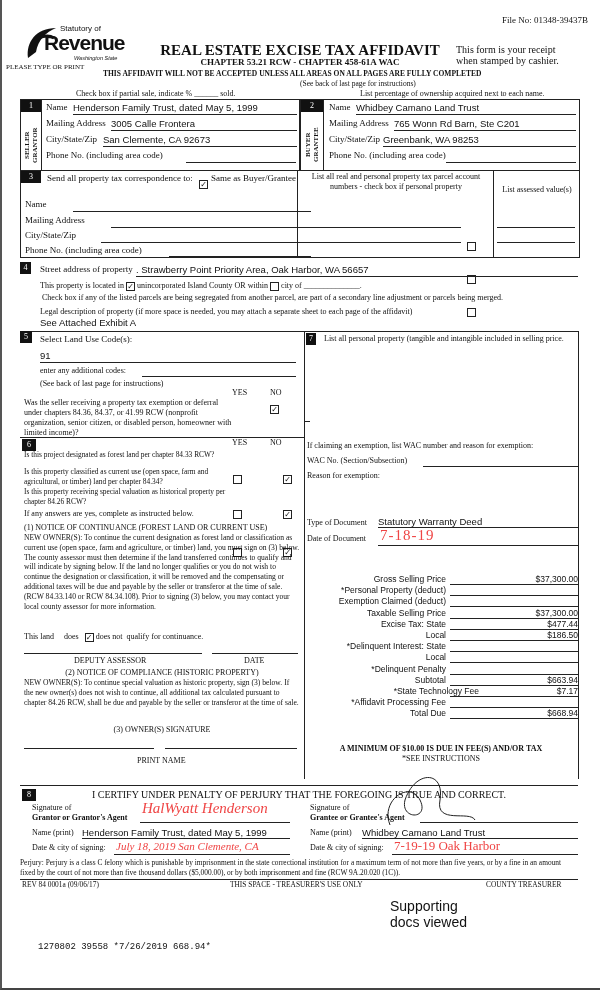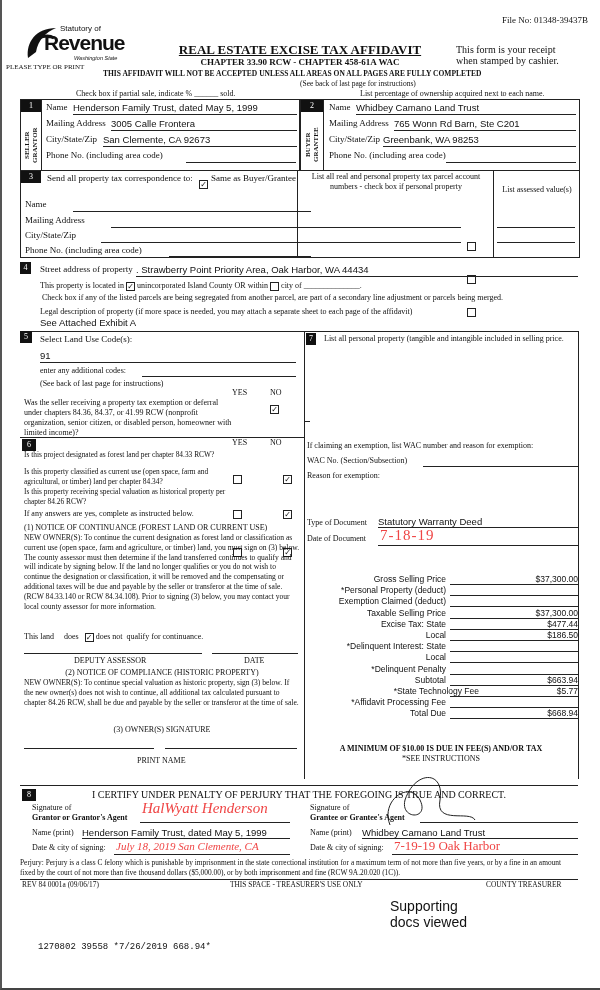--- a/index.html
+++ b/index.html
@@ -37,22 +37,22 @@
   <svg width="40" height="40" viewBox="0 0 40 40" style="position:absolute;left:0;top:0;">
     <path d="M6 36 C4 20 14 6 34 6 C24 10 16 18 14 30 Z" fill="#111"></path>
     <path d="M10 22 C16 14 26 12 32 16" stroke="#111" stroke-width="3" fill="none"></path>
   </svg>
   <div class="abs sans t8" style="left:38px;top:2px;">Statutory of</div>
   <div class="abs sans" style="left:22px;top:9px;font-size:21px;font-weight:bold;letter-spacing:-1px;">Revenue</div>
   <div class="abs sans" style="left:52px;top:33px;font-size:5.5px;font-style:italic;">Washington State</div>
 </div>
 <div class="abs" style="left:6px;top:63px;font-size:7px;">PLEASE TYPE OR PRINT</div>
 
-<div class="abs bold center" style="left:160px;top:42px;width:280px;font-size:13px;text-decoration:underline;">REAL ESTATE EXCISE TAX AFFIDAVIT</div>
-<div class="abs bold center" style="left:160px;top:57px;width:280px;font-size:9px;">CHAPTER 33.90 RCW - CHAPTER 458-61A WAC</div>
+<div class="abs bold center" style="left:160px;top:42px;width:280px;font-size:15px;">REAL ESTATE EXCISE TAX AFFIDAVIT</div>
+<div class="abs bold center" style="left:160px;top:57px;width:280px;font-size:9px;">CHAPTER 53.21 RCW - CHAPTER 458-61A WAC</div>
 <div class="abs t10" style="left:456px;top:44px;">This form is your receipt</div>
 <div class="abs t10" style="left:456px;top:55px;">when stamped by cashier.</div>
 <div class="abs bold" style="left:103px;top:69px;font-size:7.5px;">THIS AFFIDAVIT WILL NOT BE ACCEPTED UNLESS ALL AREAS ON ALL PAGES ARE FULLY COMPLETED</div>
 <div class="abs" style="left:300px;top:79px;font-size:7.5px;">(See back of last page for instructions)</div>
 <div class="abs t8" style="left:76px;top:89px;">Check box if partial sale, indicate % ______ sold.</div>
 <div class="abs t8" style="left:360px;top:89px;">List percentage of ownership acquired next to each name.</div>
 
 
 <div class="box" style="left:20px;top:99px;width:278px;height:70px;">
   <div class="num-badge" style="left:0;top:0;width:20px;">1</div>
@@ -123,21 +123,21 @@
        <div class="line" style="left:282px;top:86px;width:158px;"></div>
        <span class="abs cb" style="left:446px;top:77px;"></span>
        <div class="abs val" style="left:476px;top:74px;"></div>
        <div class="line" style="left:476px;top:86px;width:78px;"></div></div>
     </div>
 </div>
 
 
 <div class="num-badge" style="left:20px;top:262px;width:11px;">4</div>
 <div class="abs t9" style="left:40px;top:264px;">Street address of property</div>
-<div class="abs val" style="left:136px;top:264px;">. Strawberry Point Priority Area, Oak Harbor, WA 44434</div>
+<div class="abs val" style="left:136px;top:264px;">. Strawberry Point Priority Area, Oak Harbor, WA 56657</div>
 <div class="line" style="left:136px;top:276px;width:442px;"></div>
 <div class="abs t8" style="left:40px;top:281px;">
   <span>This property is located in</span>
   <span class="cb"><span id="cb-uninc">✓</span></span>
   <span>unincorporated Island County OR within</span>
   <span class="cb"><span id="cb-city"></span></span>
   <span>city of ______________.</span>
 </div>
 <div class="abs t8" style="left:42px;top:293px;">Check box if any of the listed parcels are being segregated from another parcel, are part of a secondary line adjustment or parcels being merged.</div>
 <div class="abs t8" style="left:40px;top:307px;">Legal description of property (if more space is needed, you may attach a separate sheet to each page of the affidavit)</div>
@@ -256,21 +256,21 @@
        <div class="abs sans right" style="left:450px;top:664px;width:128px;font-size:8.5px;"></div>
        <div class="line" style="left:450px;top:674px;width:128px;"></div>
     </div>
     <div>
       <div class="abs sans right" style="left:306px;top:675px;width:140px;font-size:8.5px;">Subtotal</div>
        <div class="abs sans right" style="left:450px;top:675px;width:128px;font-size:8.5px;">$663.94</div>
        <div class="line" style="left:450px;top:685px;width:128px;"></div>
     </div>
     <div>
       <div class="abs sans right" style="left:306px;top:686px;width:140px;font-size:8.5px;margin-left:33px;">*State Technology Fee</div>
-       <div class="abs sans right" style="left:450px;top:686px;width:128px;font-size:8.5px;">$5.77</div>
+       <div class="abs sans right" style="left:450px;top:686px;width:128px;font-size:8.5px;">$7.17</div>
        <div class="line" style="left:450px;top:696px;width:128px;"></div>
     </div>
     <div>
       <div class="abs sans right" style="left:306px;top:697px;width:140px;font-size:8.5px;">*Affidavit Processing Fee</div>
        <div class="abs sans right" style="left:450px;top:697px;width:128px;font-size:8.5px;"></div>
        <div class="line" style="left:450px;top:707px;width:128px;"></div>
     </div>
     <div>
       <div class="abs sans right" style="left:306px;top:708px;width:140px;font-size:8.5px;">Total Due</div>
        <div class="abs sans right" style="left:450px;top:708px;width:128px;font-size:8.5px;">$668.94</div>

